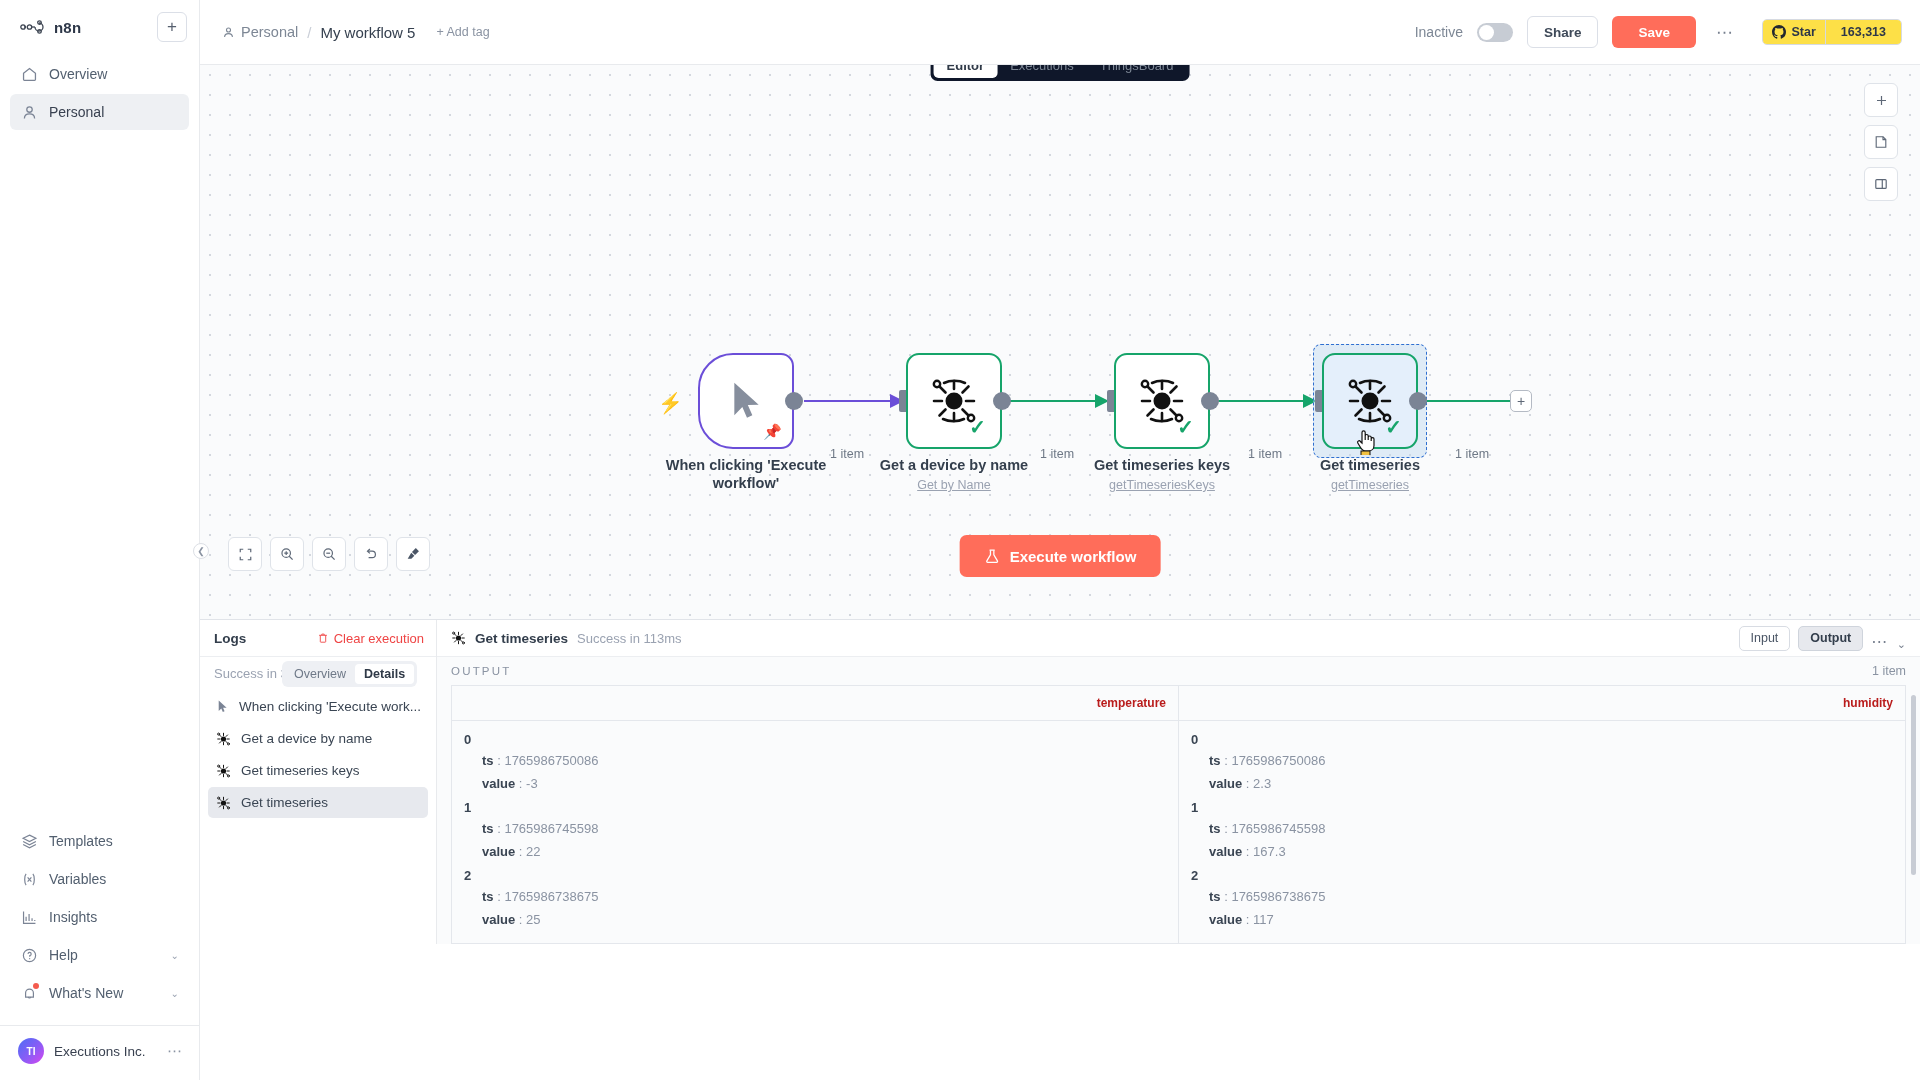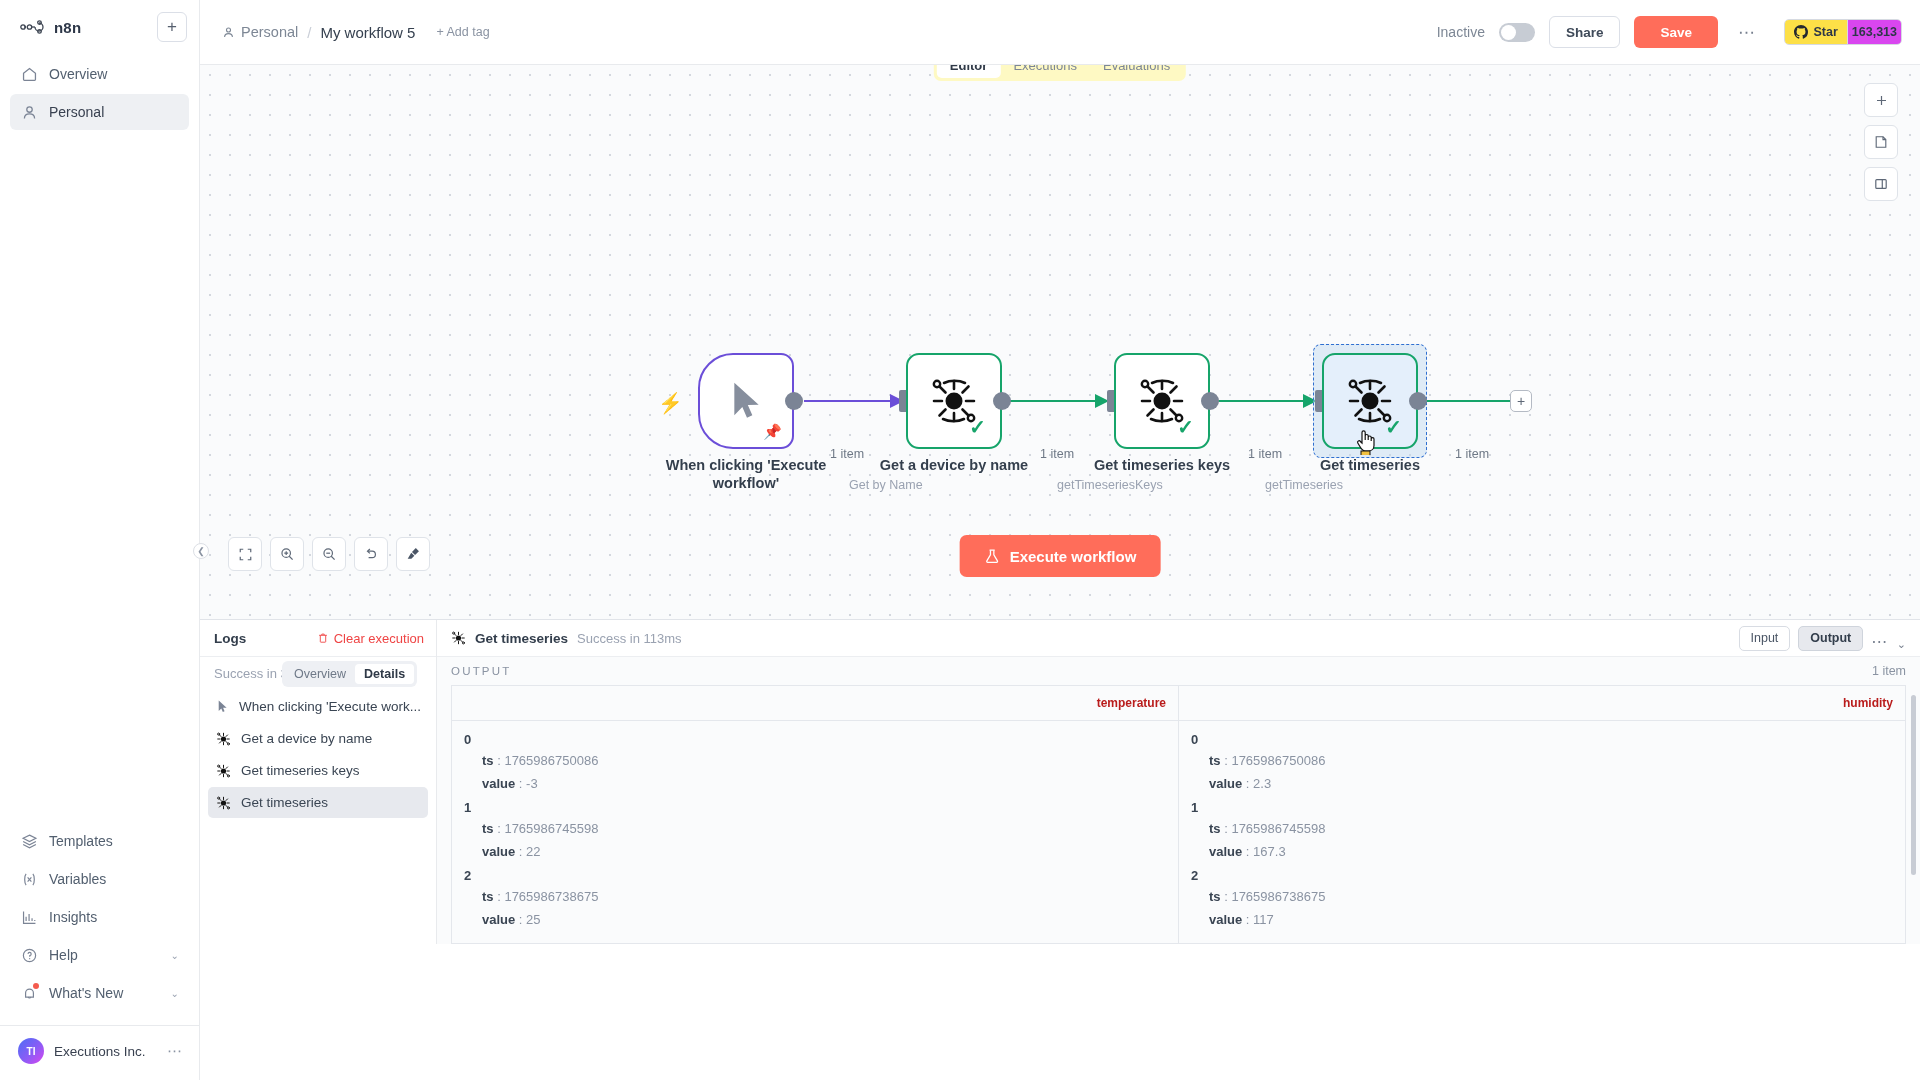--- a/index.html
+++ b/index.html
@@ -99,28 +99,28 @@
   .hdr-dots { color: #767f8e; font-size: 17px; letter-spacing: 1.5px; padding: 0 6px; cursor: pointer; }
   .gh-star {
     display: flex; align-items: stretch; border: 1px solid #d6dae1; border-radius: 5px;
     overflow: hidden; height: 26px; margin-left: 8px; cursor: pointer;
   }
   .gh-left {
     display: flex; align-items: center; gap: 5px; padding: 0 9px; background: #fde047;
     font-size: 12.5px; font-weight: 700; color: #2d3748;
   }
   .gh-count {
-    display: flex; align-items: center; padding: 0 4px; background: #d946ef;
+    display: flex; align-items: center; padding: 0 15px; background: #fde047;
     font-size: 12.5px; font-weight: 700; color: #2d3748; border-left: 1px solid #d6dae1;
   }
 
   
   .tabs {
     position: absolute; top: 50px; left: 50%; transform: translateX(-50%);
-    display: flex; background: #fef9c3; border-radius: 7px; padding: 3px; z-index: 15;
+    display: flex; background: #0f172a; border-radius: 7px; padding: 3px; z-index: 15;
   }
   .tab {
     padding: 5px 13px; border-radius: 5px; font-size: 13px; color: #7d8795; cursor: pointer;
   }
   .tab.active { background: #fff; color: #2f3947; font-weight: 600; }
 
   
   .canvas {
     flex: 1; position: relative; overflow: hidden;
     background-color: #fafbfc;
@@ -160,21 +160,21 @@
     position: absolute; left: -9px; top: -9px; width: 114px; height: 114px;
     border: 1px dashed #2f6fd0; background: rgba(190,214,240,.45); border-radius: 8px;
   }
   .node-check { position: absolute; right: 14px; bottom: 8px; color: #16a46a; font-size: 20px; font-weight: 700; }
   .node-title {
     position: absolute; top: 104px; left: 50%; transform: translateX(-50%);
     width: 210px; text-align: center; font-size: 14.5px; font-weight: 700; color: #343f4d; line-height: 1.22;
   }
   .node-sub {
     position: absolute; left: 50%; transform: translateX(-50%);
-    width: 210px; font-size: 12.5px; color: #9aa2b1;
+    width: 210px; text-align: center; font-size: 12.5px; color: #9aa2b1; text-decoration: underline;
   }
   .dot-out {
     position: absolute; right: -9px; top: 50%; margin-top: -9px;
     width: 18px; height: 18px; border-radius: 50%; background: #7b8495;
   }
   .port-in {
     position: absolute; left: -7px; top: 50%; margin-top: -11px;
     width: 9px; height: 22px; border-radius: 2px; background: #7b8495;
   }
   .edge-label {
@@ -395,21 +395,21 @@
             <span>Star</span>
           </span>
           <span class="gh-count">163,313</span>
         </div>
       </div>
     </div>
 
     <div class="tabs">
       <div class="tab active">Editor</div>
       <div class="tab">Executions</div>
-      <div class="tab">Evaluations</div>
+      <div class="tab">ThingsBoard</div>
     </div>
 
     <div class="canvas">
 
       <div class="canvas-right-tools">
         <div class="ctool">
           <svg width="15" height="15" viewBox="0 0 20 20" stroke="currentColor" stroke-width="1.6">
               <path d="M10 4 V16 M4 10 H16"></path>
             </svg>
         </div>

